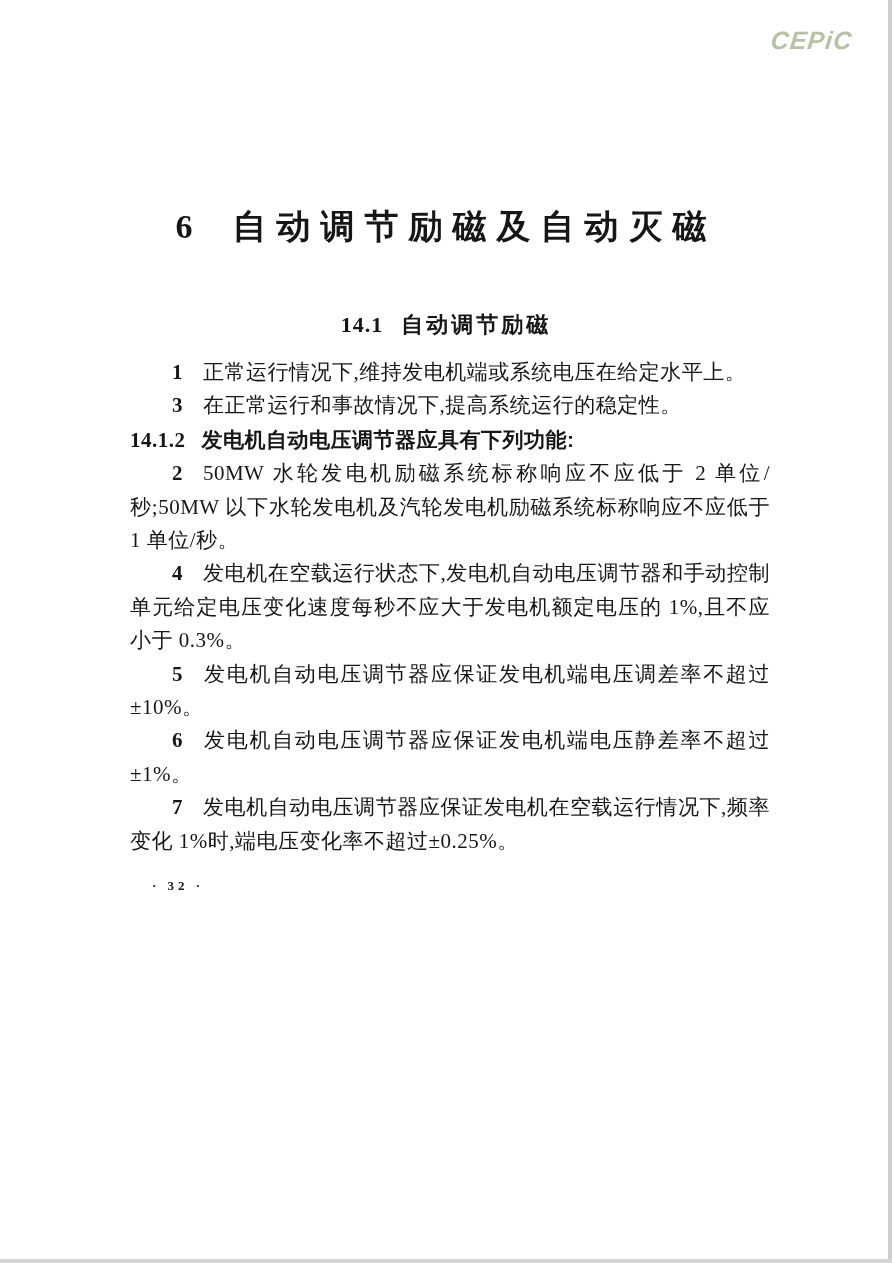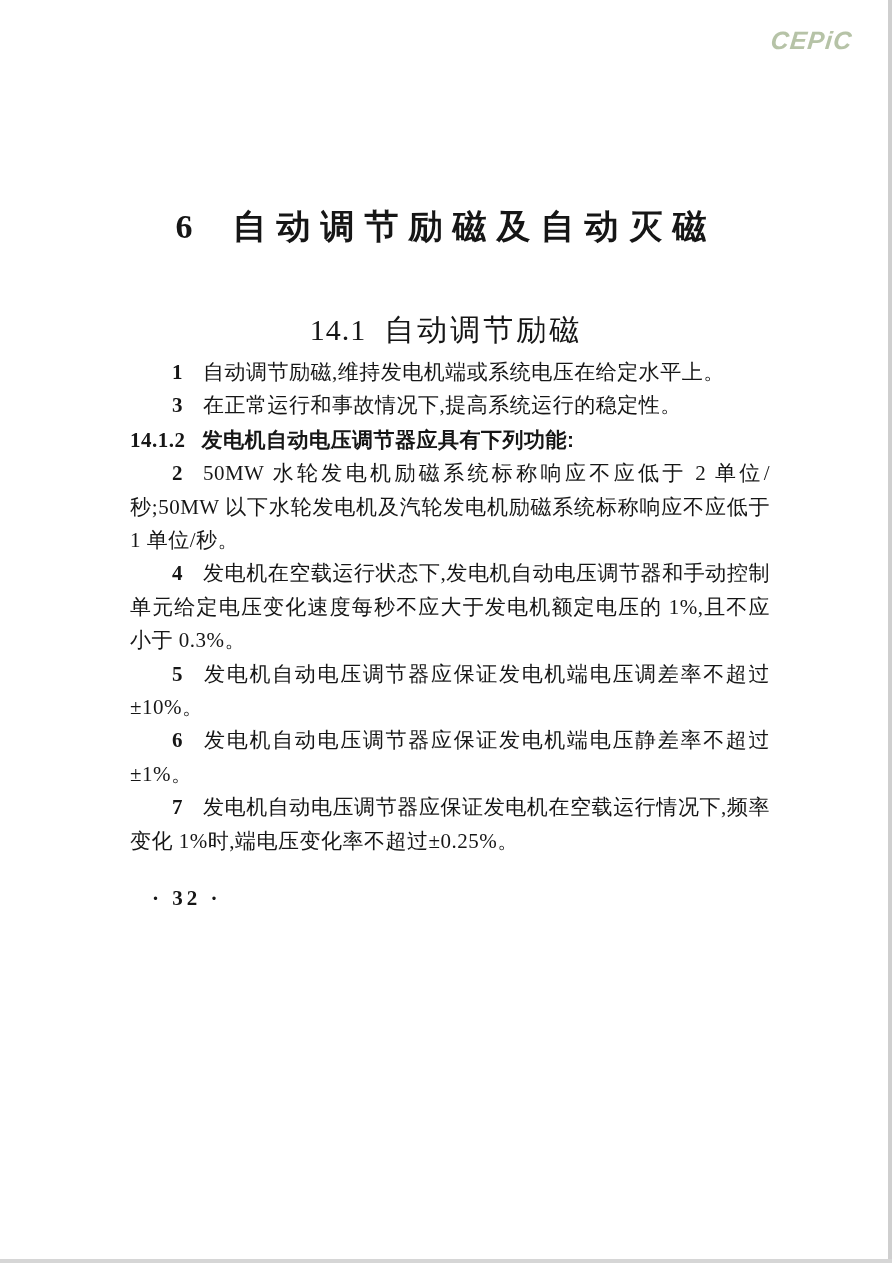--- a/index.html
+++ b/index.html
@@ -58,22 +58,22 @@
     margin-right: 38px;
     letter-spacing: 2px;
   }
   .chapter-title .chapter-text { letter-spacing: 10px; text-align: right; }
   .section-title {
     position: absolute;
     top: 310px;
     left: 0;
     width: 100%;
     text-align: center;
-    font-weight: normal;
-    font-size: 30px;
+    font-weight: bold;
+    font-size: 22px;
     font-family: "Liberation Sans", "DejaVu Sans", sans-serif;
     white-space: nowrap;
   }
   .section-title .section-number {
     font-family: "Liberation Serif", "DejaVu Serif", serif;
     margin-right: 18px;
     letter-spacing: 1px;
   }
   .section-title .section-text { letter-spacing: 3px; }
   .content {
@@ -94,23 +94,23 @@
     font-family: "Liberation Serif", "DejaVu Serif", serif;
     margin-right: 16px;
   }
   .item { text-indent: 2em; }
   .item .item-number {
     font-weight: bold;
     font-family: "Liberation Serif", "DejaVu Serif", serif;
     margin-right: 0.95em;
   }
   .page-number {
-    margin-top: 24px;
+    margin-top: 11px;
     padding-left: 22px;
-    font-size: 21px;
+    font-size: 13px;
     font-weight: bold;
     letter-spacing: 4px;
     text-indent: 0;
   }
 </style>
 </head>
 <body>
 
 <div class="scan-page">
 
@@ -120,21 +120,21 @@
     <span class="chapter-number">6</span><span class="chapter-text">自动调节励磁及自动灭磁</span>
   </h1>
 
   <h2 class="section-title">
     <span class="section-number">14.1</span><span class="section-text">自动调节励磁</span>
   </h2>
 
   <div class="content">
 
     <p class="item">
-      <span class="item-number">1</span><span>自动调节励磁,维持发电机端或系统电压在给定水平上。</span>
+      <span class="item-number">1</span><span>正常运行情况下,维持发电机端或系统电压在给定水平上。</span>
     </p>
     <p class="item">
       <span class="item-number">3</span><span>在正常运行和事故情况下,提高系统运行的稳定性。</span>
     </p>
 
     <p class="clause-heading">
       <span class="clause-number">14.1.2</span><span>发电机自动电压调节器应具有下列功能:</span>
     </p>
     <p class="item">
       <span class="item-number">2</span><span>50MW 水轮发电机励磁系统标称响应不应低于 2 单位/秒;50MW 以下水轮发电机及汽轮发电机励磁系统标称响应不应低于 1 单位/秒。</span>

